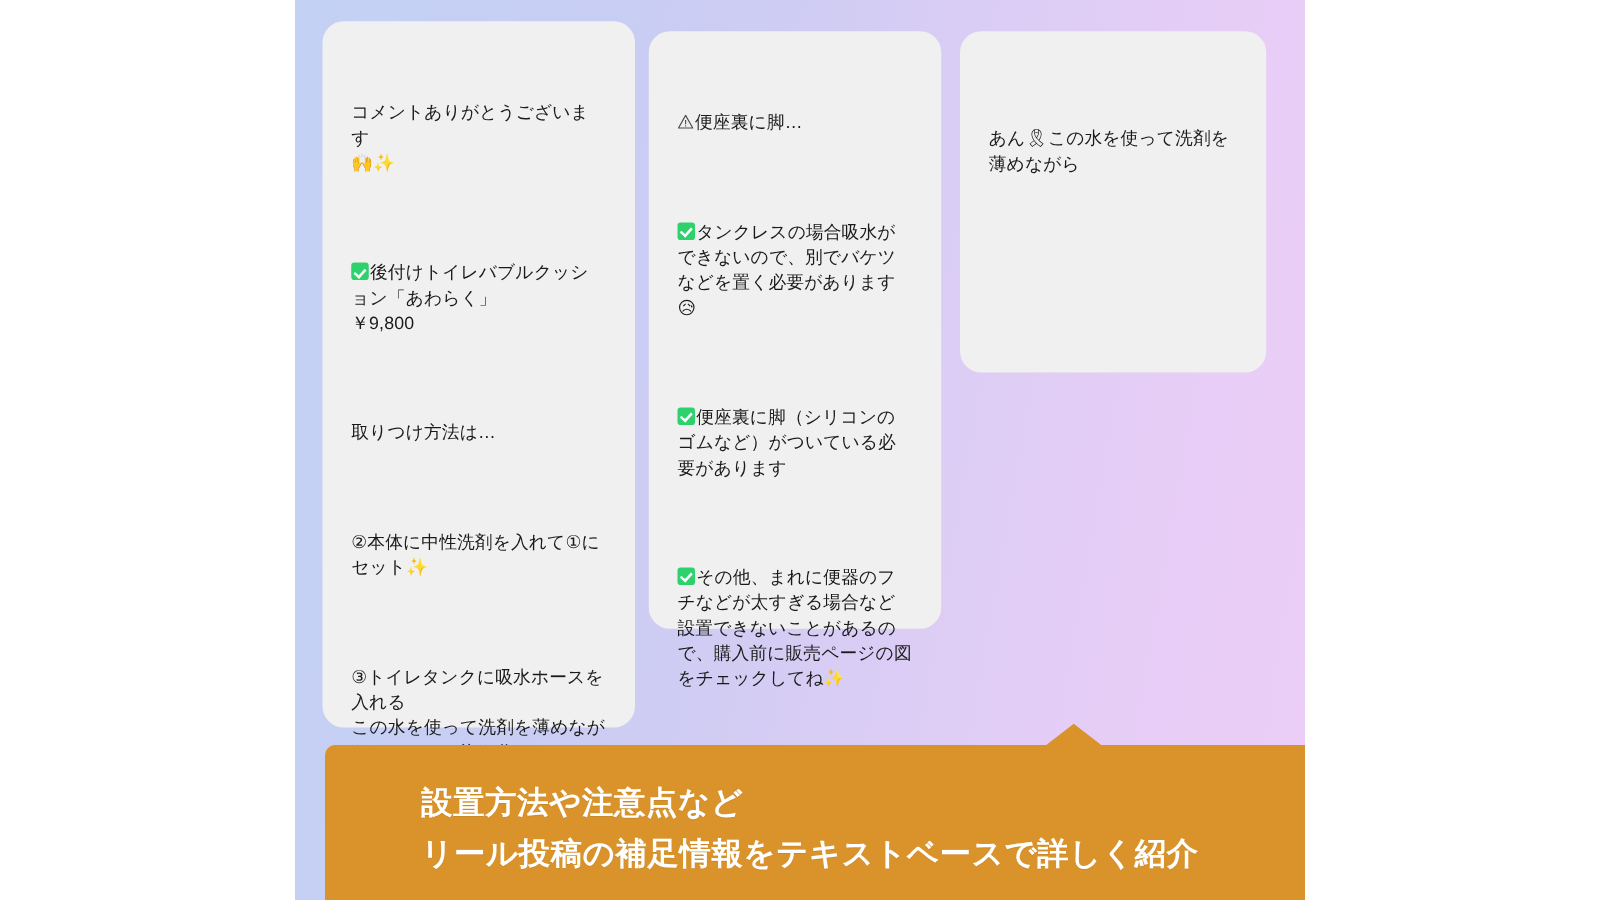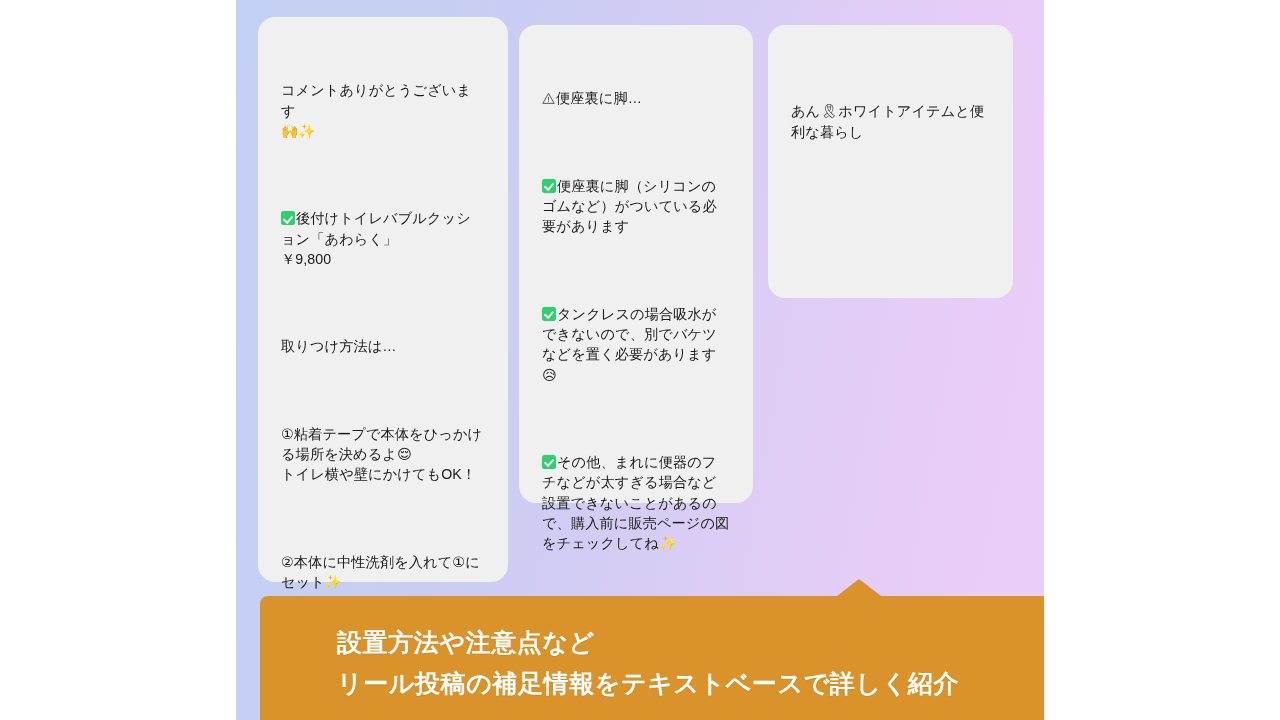--- a/index.html
+++ b/index.html
@@ -162,46 +162,44 @@
 
 <div id="stage">
   <div id="canvas">
 
     <div class="card" id="card-1">
       <p><span class="emoji"></span><span>コメントありがとうございます
 🙌✨</span></p>
       <p class="gap"><span class="chk"></span><span>後付けトイレバブルクッション「あわらく」
 ￥9,800</span></p>
       <p class="gap"><span>取りつけ方法は…</span></p>
-      <p class="gap"><span>①粘着テープで本体をひっかける場所を決めるよ😌
-トイレ横や壁にかけてもOK！</span></p>
       <p class="gap"><span>②本体に中性洗剤を入れて①にセット✨</span></p>
       <p class="gap"><span>③トイレタンクに吸水ホースを入れる
 この水を使って洗剤を薄めながら、もこもこ泡を作るよ！</span></p>
       
     </div>
 
     <div class="card" id="card-2">
       <p><span class="warn"><svg width="13" height="13" viewBox="0 0 13 13">
               <path d="M6.5 1.3 L12.2 11.4 L0.8 11.4 Z" fill="none" stroke="#4a4a4a" stroke-width="0.9" stroke-linejoin="round"></path>
               <rect x="6.05" y="5" width="0.9" height="3.4" fill="#4a4a4a"></rect>
               <rect x="6.05" y="9.2" width="0.9" height="0.95" fill="#4a4a4a"></rect>
             </svg></span><span>便座裏に脚…</span></p>
+      <p class="gap"><span class="chk"></span><span>タンクレスの場合吸水ができないので、別でバケツなどを置く必要があります😥</span></p>
       <p class="gap"><span class="chk"></span><span>便座裏に脚（シリコンのゴムなど）がついている必要があります</span></p>
-      <p class="gap"><span class="chk"></span><span>タンクレスの場合吸水ができないので、別でバケツなどを置く必要があります😥</span></p>
       <p class="gap"><span class="chk"></span><span>その他、まれに便器のフチなどが太すぎる場合など設置できないことがあるので、購入前に販売ページの図をチェックしてね✨</span></p>
       <p class="gap"><span>私が実際に使ってみて…</span></p>
       <p class="gap"><span class="emoji">🙋</span><span>よかったポイント
 ・尿はねで便座裏や壁が汚れない
 ・流すたびにキレイになる
 ・洗剤のいい香りが広がって嬉しい♪</span></p>
     </div>
 
     <div class="card" id="card-3">
-      <p class="gap"><span>あん🎗ホワイトアイテムと便利な暮らし</span></p>
+      <p class="gap"><span>あん🎗この水を使って洗剤を薄めながら</span></p>
     </div>
 
     <div id="banner">
       <div id="banner-notch"></div>
       <div id="banner-text">
         <div>設置方法や注意点など</div>
         <div>リール投稿の補足情報をテキストベースで詳しく紹介</div>
       </div>
     </div>
 

